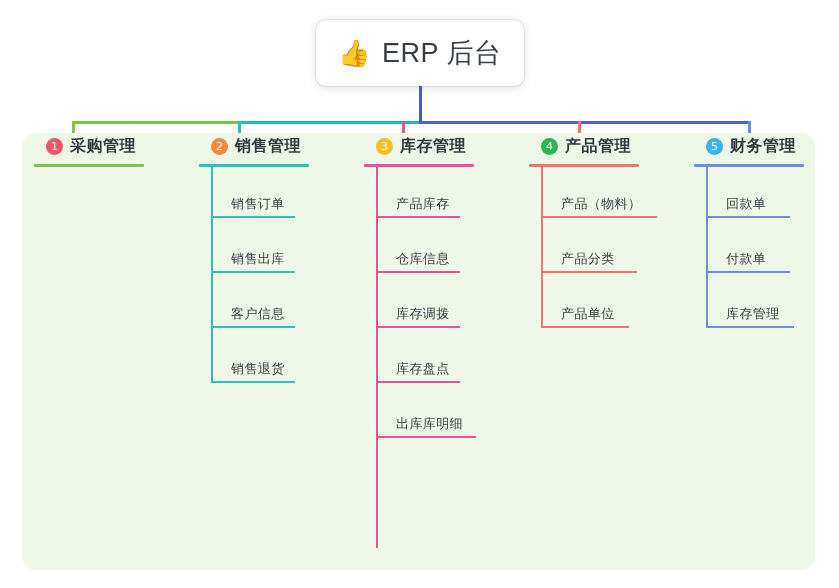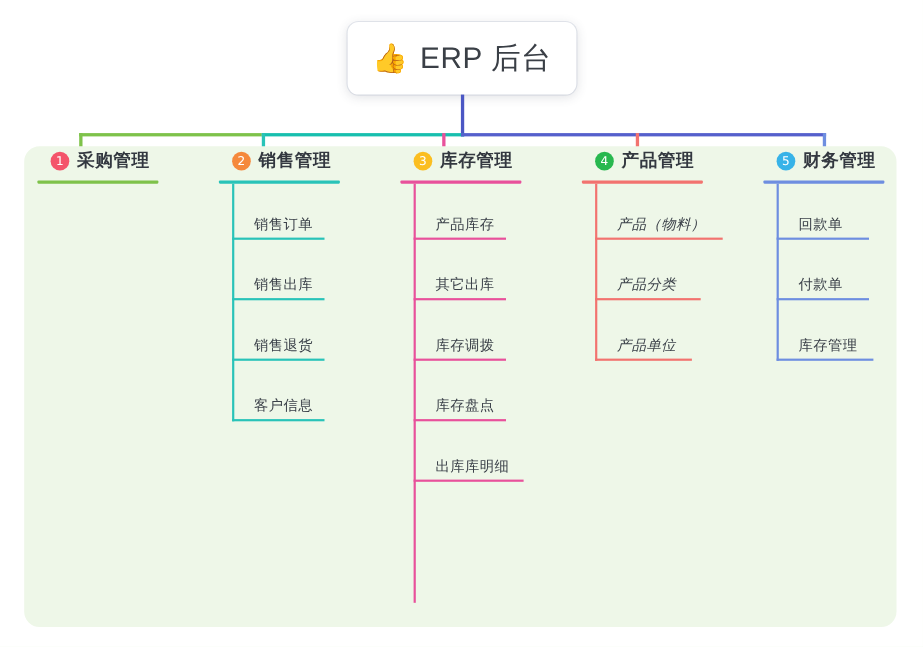--- a/index.html
+++ b/index.html
@@ -98,43 +98,43 @@
             <div class="spine" style="background: rgb(41, 195, 184); height: 216px;"></div>
             <div class="leaf">
               <span class="leaf-label">销售订单</span>
               <div class="leaf-underline" style="background: rgb(41, 195, 184); width: 84px;"></div>
             </div>
             <div class="leaf">
               <span class="leaf-label">销售出库</span>
               <div class="leaf-underline" style="background: rgb(41, 195, 184); width: 84px;"></div>
             </div>
             <div class="leaf">
-              <span class="leaf-label">销售退货</span>
+              <span class="leaf-label">客户信息</span>
               <div class="leaf-underline" style="background: rgb(41, 195, 184); width: 84px;"></div>
             </div>
             <div class="leaf">
-              <span class="leaf-label">客户信息</span>
+              <span class="leaf-label">销售退货</span>
               <div class="leaf-underline" style="background: rgb(41, 195, 184); width: 84px;"></div>
             </div>
           </div>
         </div>
         <div class="col" style="left: 342px;">
           <div class="col-head">
             <span class="badge" style="background: rgb(251, 190, 32);">3</span>
             <span class="col-title">库存管理</span>
           </div>
           <div class="col-underline" style="background: rgb(232, 81, 155); width: 110px;"></div>
           <div class="branch" style="height: 385px;">
             <div class="spine" style="background: rgb(232, 81, 155); height: 381px;"></div>
             <div class="leaf">
               <span class="leaf-label">产品库存</span>
               <div class="leaf-underline" style="background: rgb(232, 81, 155); width: 84px;"></div>
             </div>
             <div class="leaf">
-              <span class="leaf-label">其它出库</span>
+              <span class="leaf-label">仓库信息</span>
               <div class="leaf-underline" style="background: rgb(232, 81, 155); width: 84px;"></div>
             </div>
             <div class="leaf">
               <span class="leaf-label">库存调拨</span>
               <div class="leaf-underline" style="background: rgb(232, 81, 155); width: 84px;"></div>
             </div>
             <div class="leaf">
               <span class="leaf-label">库存盘点</span>
               <div class="leaf-underline" style="background: rgb(232, 81, 155); width: 84px;"></div>
             </div>
@@ -143,21 +143,21 @@
               <div class="leaf-underline" style="background: rgb(232, 81, 155); width: 100px;"></div>
             </div>
           </div>
         </div>
         <div class="col" style="left: 507px;">
           <div class="col-head">
             <span class="badge" style="background: rgb(40, 184, 79);">4</span>
             <span class="col-title">产品管理</span>
           </div>
           <div class="col-underline" style="background: rgb(242, 115, 111); width: 110px;"></div>
-          <div class="branch" style="height: 165px; font-style: italic;">
+          <div class="branch" style="height: 165px;">
             <div class="spine" style="background: rgb(242, 115, 111); height: 161px;"></div>
             <div class="leaf">
               <span class="leaf-label">产品（物料）</span>
               <div class="leaf-underline" style="background: rgb(242, 115, 111); width: 116px;"></div>
             </div>
             <div class="leaf">
               <span class="leaf-label">产品分类</span>
               <div class="leaf-underline" style="background: rgb(242, 115, 111); width: 96px;"></div>
             </div>
             <div class="leaf">

